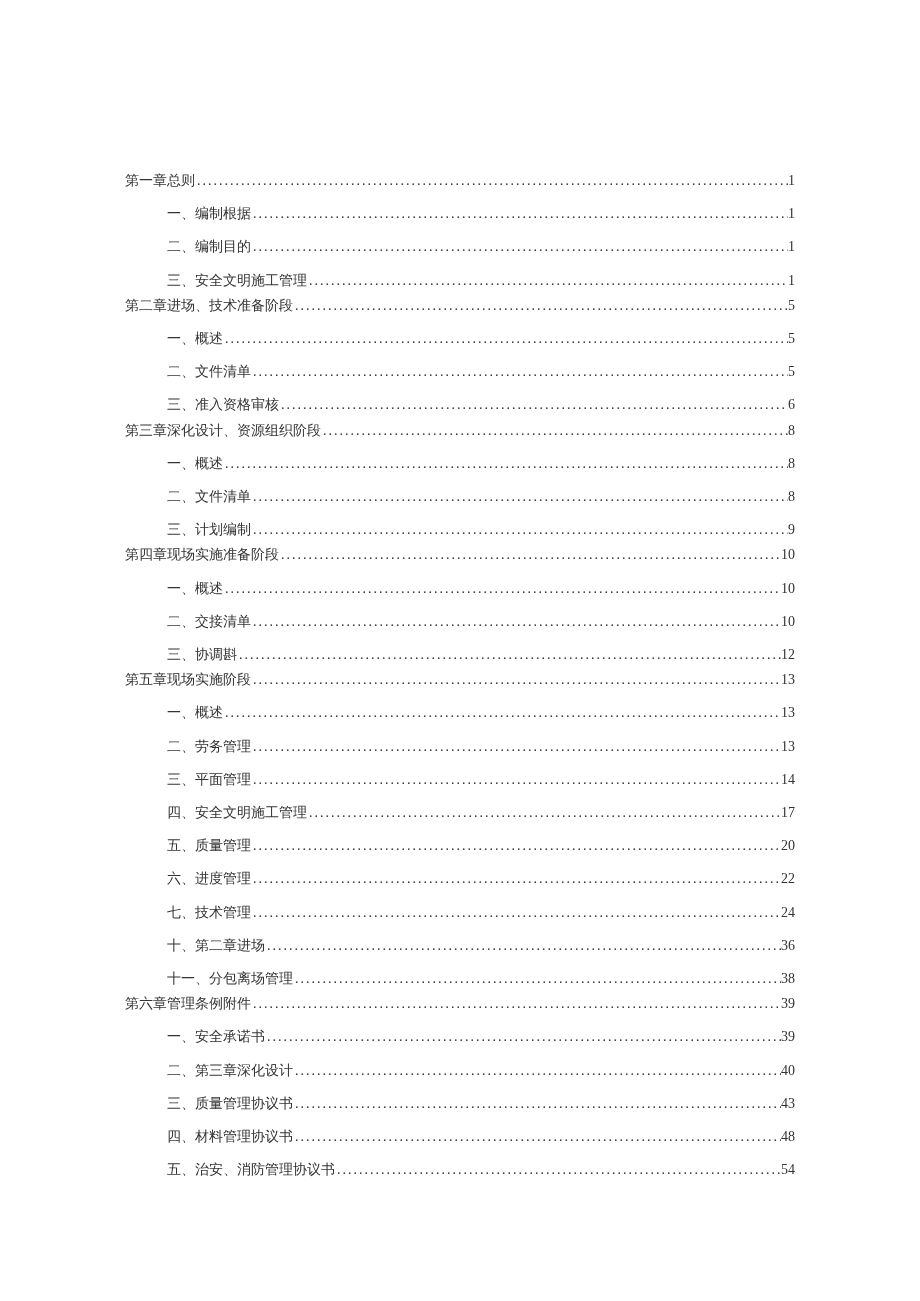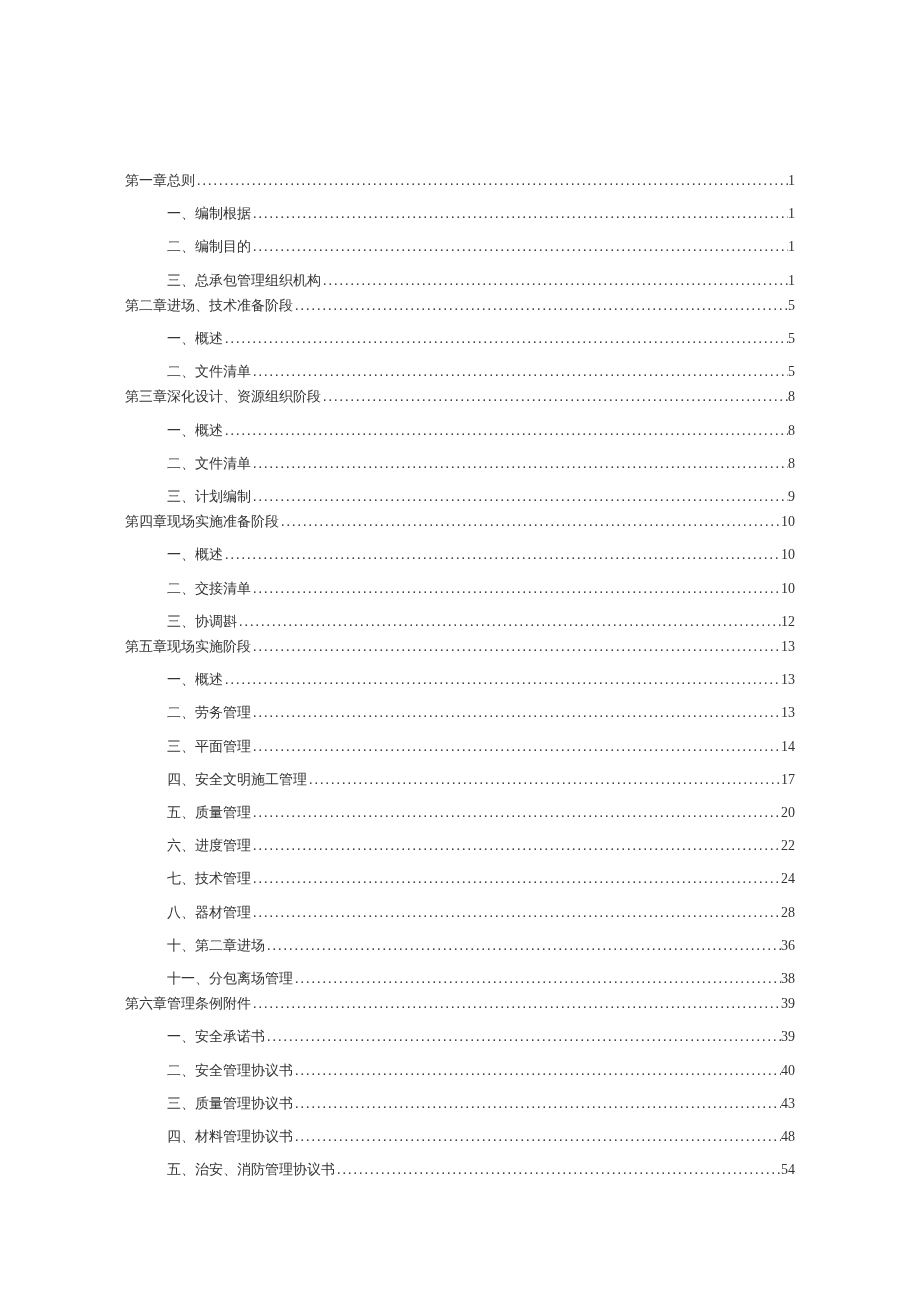--- a/index.html
+++ b/index.html
@@ -60,39 +60,44 @@
       <span class="toc-label">一、编制根据</span>
       <span class="toc-dots"></span>
       <span class="toc-page">1</span>
     </div>
     <div class="toc-entry level-2">
       <span class="toc-label">二、编制目的</span>
       <span class="toc-dots"></span>
       <span class="toc-page">1</span>
     </div>
     <div class="toc-entry level-2">
-      <span class="toc-label">三、总承包管理组织机构</span>
+      <span class="toc-label">三、安全文明施工管理</span>
       <span class="toc-dots"></span>
       <span class="toc-page">1</span>
     </div>
     <div class="toc-entry level-1">
       <span class="toc-label">第二章进场、技术准备阶段</span>
       <span class="toc-dots"></span>
       <span class="toc-page">5</span>
     </div>
     <div class="toc-entry level-2">
       <span class="toc-label">一、概述</span>
       <span class="toc-dots"></span>
       <span class="toc-page">5</span>
     </div>
     <div class="toc-entry level-2">
       <span class="toc-label">二、文件清单</span>
       <span class="toc-dots"></span>
       <span class="toc-page">5</span>
     </div>
+    <div class="toc-entry level-2">
+      <span class="toc-label">三、准入资格审核</span>
+      <span class="toc-dots"></span>
+      <span class="toc-page">6</span>
+    </div>
     <div class="toc-entry level-1">
       <span class="toc-label">第三章深化设计、资源组织阶段</span>
       <span class="toc-dots"></span>
       <span class="toc-page">8</span>
     </div>
     <div class="toc-entry level-2">
       <span class="toc-label">一、概述</span>
       <span class="toc-dots"></span>
       <span class="toc-page">8</span>
     </div>
@@ -160,46 +165,41 @@
       <span class="toc-label">六、进度管理</span>
       <span class="toc-dots"></span>
       <span class="toc-page">22</span>
     </div>
     <div class="toc-entry level-2">
       <span class="toc-label">七、技术管理</span>
       <span class="toc-dots"></span>
       <span class="toc-page">24</span>
     </div>
     <div class="toc-entry level-2">
-      <span class="toc-label">八、器材管理</span>
-      <span class="toc-dots"></span>
-      <span class="toc-page">28</span>
-    </div>
-    <div class="toc-entry level-2">
       <span class="toc-label">十、第二章进场</span>
       <span class="toc-dots"></span>
       <span class="toc-page">36</span>
     </div>
     <div class="toc-entry level-2">
       <span class="toc-label">十一、分包离场管理</span>
       <span class="toc-dots"></span>
       <span class="toc-page">38</span>
     </div>
     <div class="toc-entry level-1">
       <span class="toc-label">第六章管理条例附件</span>
       <span class="toc-dots"></span>
       <span class="toc-page">39</span>
     </div>
     <div class="toc-entry level-2">
       <span class="toc-label">一、安全承诺书</span>
       <span class="toc-dots"></span>
       <span class="toc-page">39</span>
     </div>
     <div class="toc-entry level-2">
-      <span class="toc-label">二、安全管理协议书</span>
+      <span class="toc-label">二、第三章深化设计</span>
       <span class="toc-dots"></span>
       <span class="toc-page">40</span>
     </div>
     <div class="toc-entry level-2">
       <span class="toc-label">三、质量管理协议书</span>
       <span class="toc-dots"></span>
       <span class="toc-page">43</span>
     </div>
     <div class="toc-entry level-2">
       <span class="toc-label">四、材料管理协议书</span>

